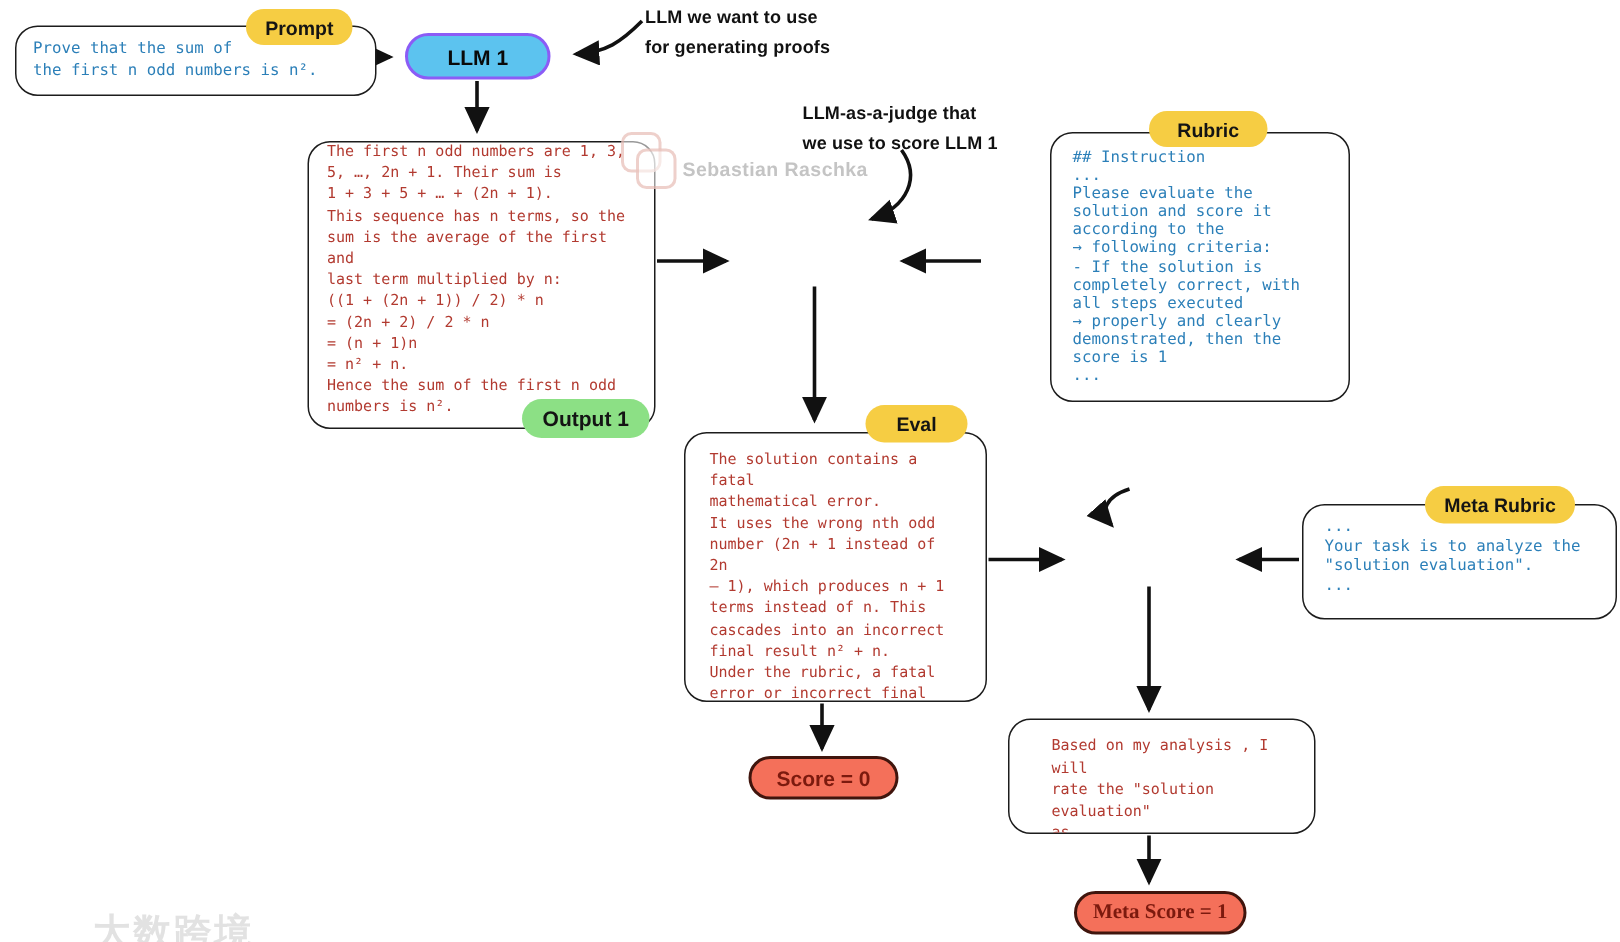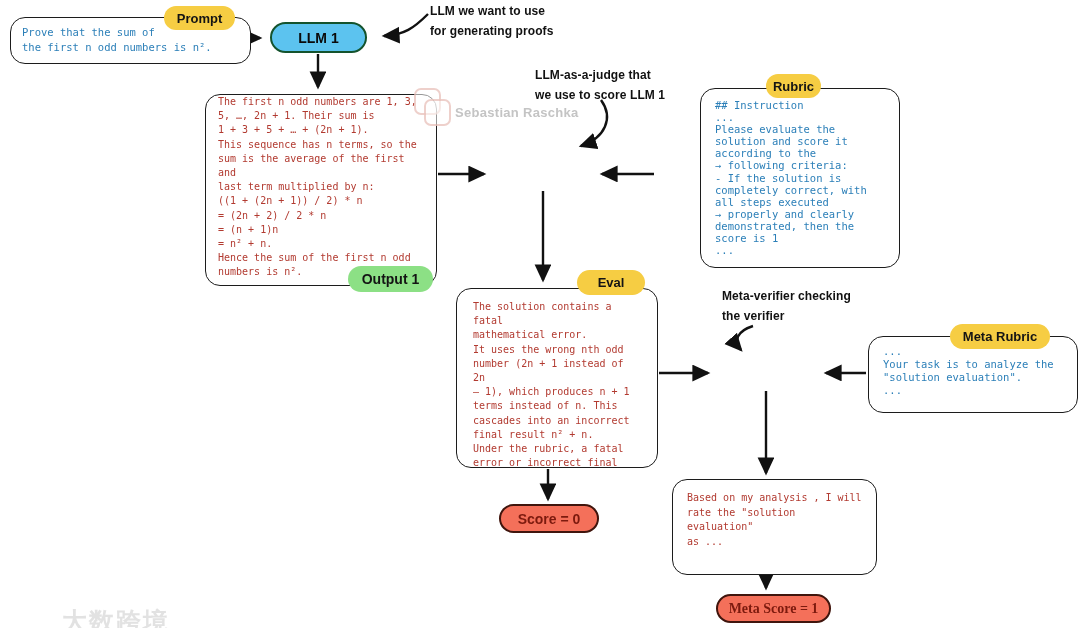--- a/index.html
+++ b/index.html
@@ -12,21 +12,21 @@
 
   .box {
     position:absolute; background:#fff; border:1.6px solid #1c1c1c;
     border-radius:15px; font-family:"DejaVu Sans Mono", monospace;
     white-space:pre-line; overflow:hidden;
   }
   .txt-blue { color:#2b7fb8; }
   .txt-red  { color:#b23a30; }
 
   .pill {
-    position:absolute; background:#5cc3ef; border:2px solid #14532d;
+    position:absolute; background:#5cc3ef; border:2px solid #8b5cf6;
     border-radius:16px; display:flex; align-items:center; justify-content:center;
     font-weight:bold; font-size:14px; color:#0a0a0a;
   }
   .badge {
     position:absolute; background:#f6cd43; border-radius:13px;
     display:flex; align-items:center; justify-content:center;
     font-weight:bold; font-size:13px; color:#141414; z-index:5;
   }
   .badge.green { background:#8ce085; }
   .score {
@@ -42,29 +42,29 @@
   
   #prompt-box   { left:10px;  top:17px;  width:241px; height:47px; padding:7px 11px; font-size:10.5px; line-height:15px; }
   #prompt-badge { left:164px; top:6px;   width:71px;  height:24px; }
   #llm1         { left:270px; top:22px;  width:97px;  height:31px; }
   #note-llm1    { left:430px; top:1px; }
   #output1-box  { left:205px; top:94px;  width:232px; height:192px; padding:0 12px; font-size:10px; line-height:14.2px; }
   #output1-badge{ left:348px; top:266px; width:85px;  height:26px; font-size:14px; }
   #llm2         { left:492px; top:159px; width:102px; height:31px; }
   #note-llm2    { left:535px; top:65px; }
   #rubric-box   { left:655px; top:88px;  width:200px; height:180px; padding:10px 14px; font-size:10.5px; line-height:12.1px;margin-left:45px; }
-  #rubric-badge { left:766px; top:74px;  width:55px;  height:24px; }
+  #rubric-badge { left:766px; top:74px;  width:79px;  height:24px; }
   #eval-box     { left:456px; top:288px; width:202px; height:180px; padding:11px 16px; font-size:10px; line-height:14.2px; }
   #eval-badge   { left:577px; top:270px; width:68px;  height:25px; }
   #score0       { left:499px; top:504px; width:100px; height:29px; }
   #llm3         { left:716px; top:359px; width:102px; height:31px; }
   #note-llm3    { left:722px; top:286px; }
   #metarubric-box   { left:868px; top:336px; width:210px; height:77px; padding:8px 14px; font-size:10.5px; line-height:13px; }
   #metarubric-badge { left:950px; top:324px; width:100px; height:25px; }
-  #analysis-box { left:672px; top:479px; width:205px; height:96px; padding:11px 14px; font-size:10px; line-height:14.5px; }
+  #analysis-box { left:672px; top:479px; width:205px; height:77px; padding:11px 28px; font-size:10px; line-height:14.5px; }
   #metascore    { left:716px; top:594px; width:115px; height:29px;font-family:Liberation Serif, serif; }
 
   
   .sr-logo-sq {
     position:absolute; width:27px; height:27px; border-radius:7px;
     border:2px solid rgba(224,170,160,0.55); background:rgba(255,255,255,0.55);
   }
   #sr-name {
     position:absolute; left:455px; top:105px; font-weight:bold; font-size:13px;
     color:#c4c4c4; letter-spacing:0.3px;
@@ -157,22 +157,20 @@
 terms instead of n. This
 cascades into an incorrect
 final result n² + n.
 Under the rubric, a fatal
 error or incorrect final
 answer requires a score of 0.</div>
   <div id="eval-badge" class="badge">Eval</div>
 
   <div id="score0" class="score">Score = 0</div>
 
-  <div id="note-llm3" class="note">Meta-verifier checking
-the verifier</div>
 
   <div id="metarubric-box" class="box txt-blue">...
 Your task is to analyze the
 "solution evaluation".
 ...</div>
   <div id="metarubric-badge" class="badge">Meta Rubric</div>
 
   <div id="analysis-box" class="box txt-red">Based on my analysis , I will
 rate the "solution evaluation"
 as ...</div>

